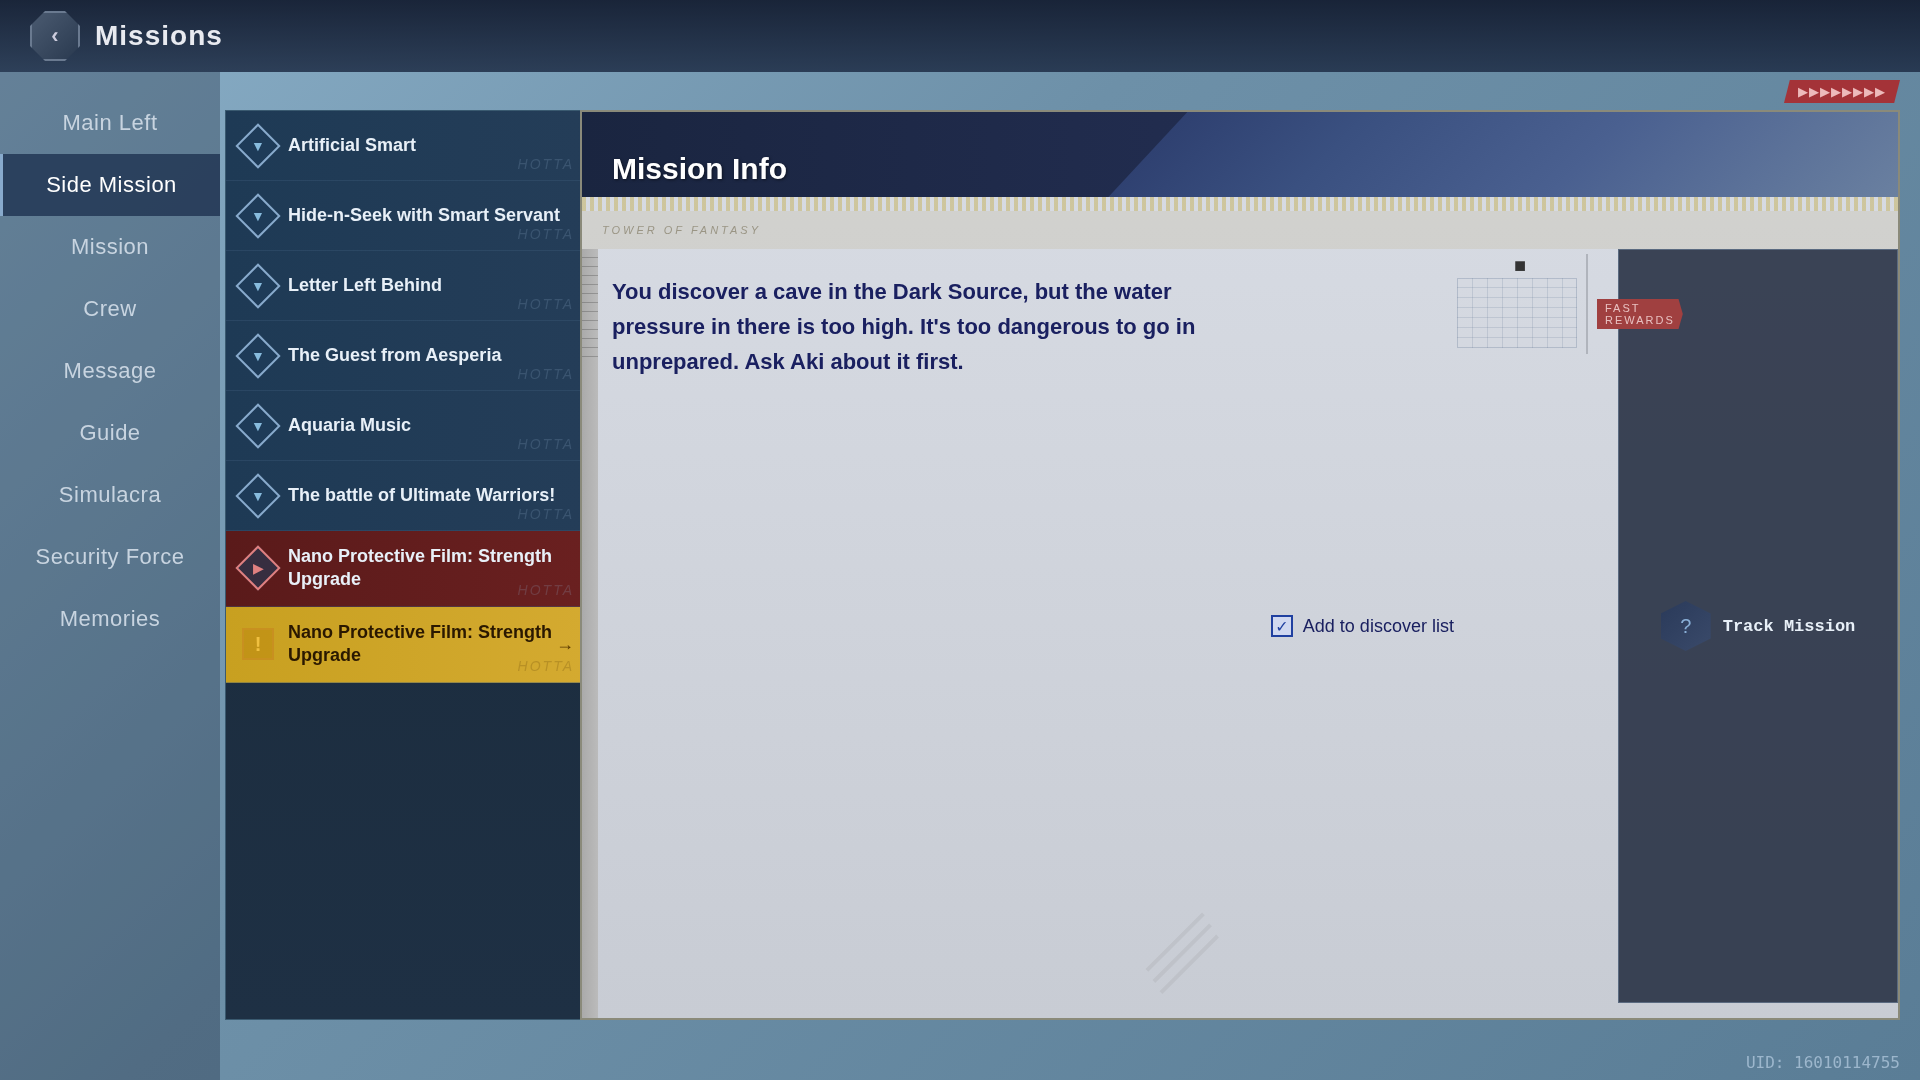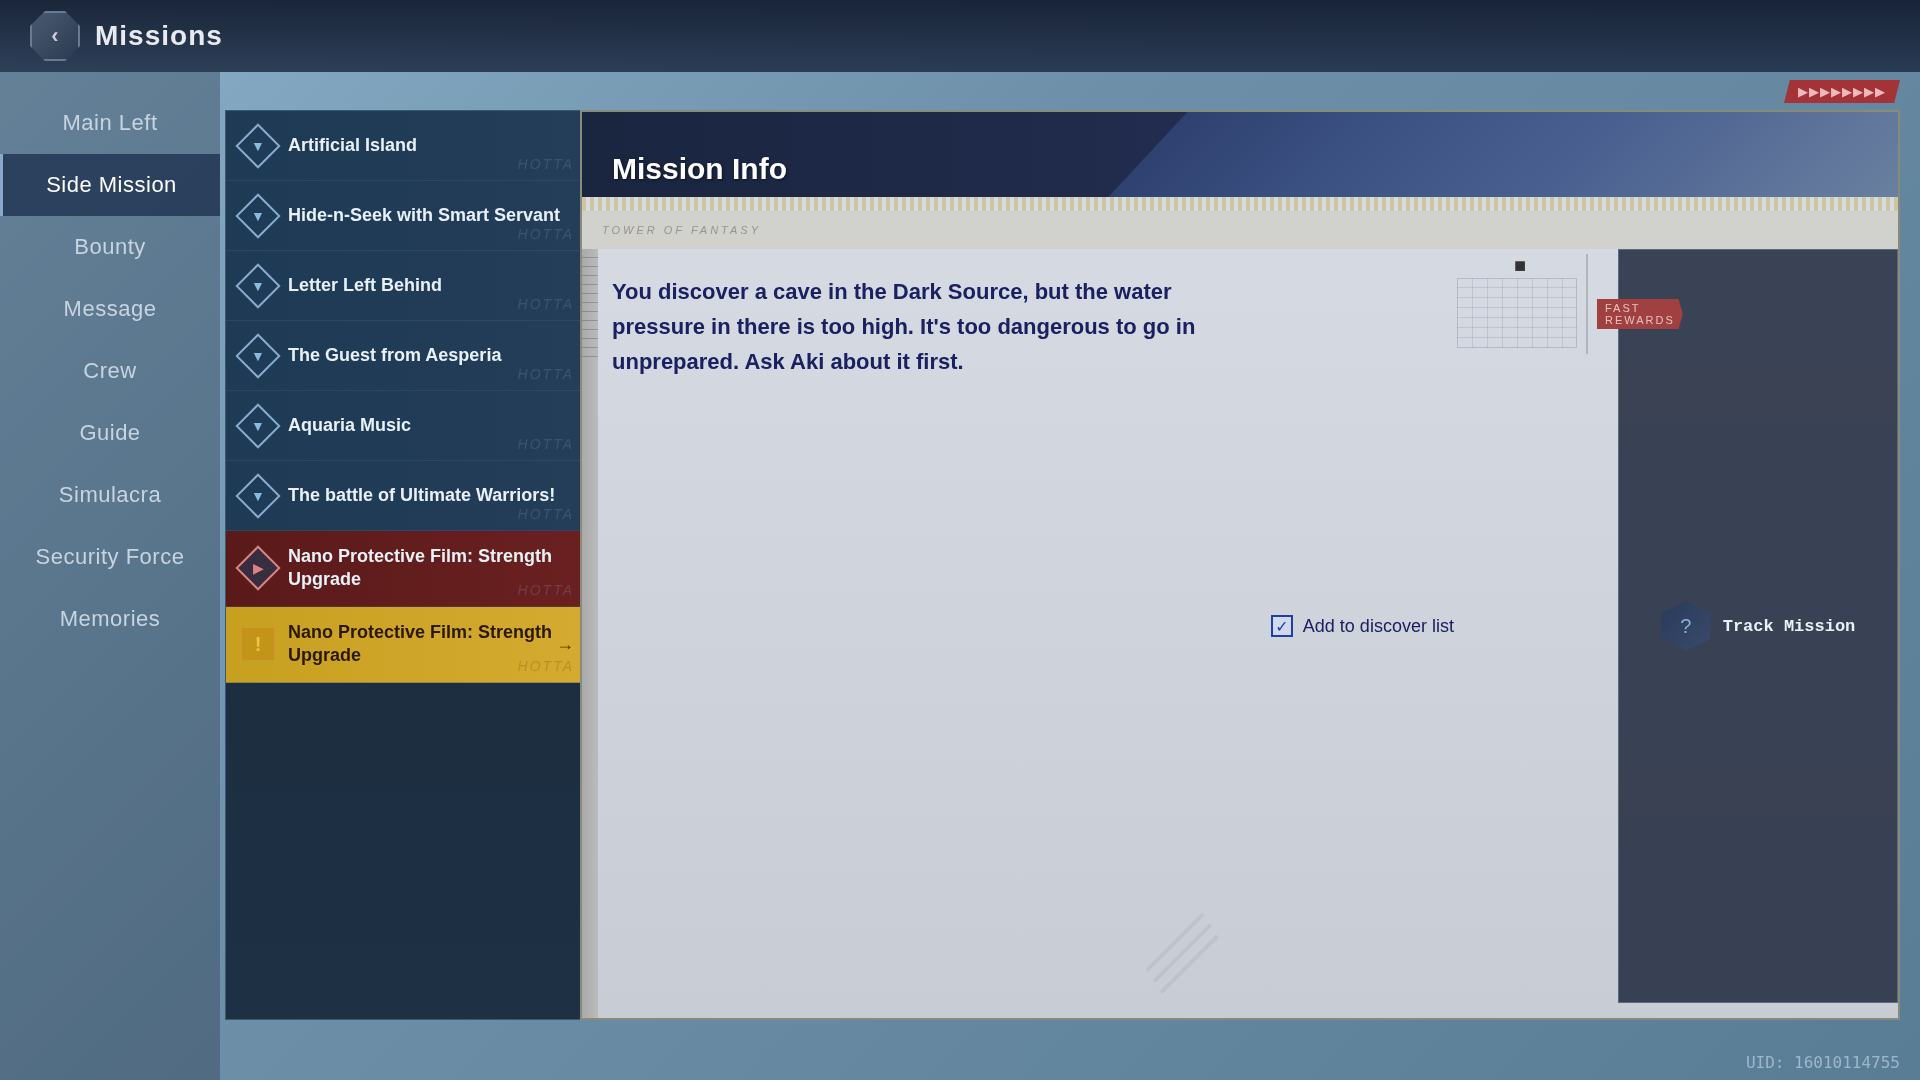--- a/index.html
+++ b/index.html
@@ -458,38 +458,38 @@
 <div class="header">
   <div class="back-btn">
     <span>‹</span>
   </div>
   <span class="header-title">Missions</span>
 </div>
 
 <div class="left-nav">
   <div class="nav-item">Main Left</div>
   <div class="nav-item active">Side Mission</div>
-  <div class="nav-item">Bounty</div>
+  <div class="nav-item">Mission</div>
+  <div class="nav-item">Crew</div>
   <div class="nav-item">Message</div>
-  <div class="nav-item">Crew</div>
   <div class="nav-item">Guide</div>
   <div class="nav-item">Simulacra</div>
   <div class="nav-item">Security Force</div>
   <div class="nav-item">Memories</div>
 </div>
 
 <div class="top-right-deco">▶▶▶▶▶▶▶▶</div>
 
 <div class="mission-list-panel">
 
   <div class="mission-item normal">
     <div class="mission-chevron">
         <span class="mission-chevron-inner">▼</span>
       </div>
-    <span class="mission-name">Artificial Island</span>
+    <span class="mission-name">Artificial Smart</span>
     <span class="mission-watermark">HOTTA</span>
   </div>
 
   <div class="mission-item normal">
     <div class="mission-chevron">
         <span class="mission-chevron-inner">▼</span>
       </div>
     <span class="mission-name">Hide-n-Seek with Smart Servant</span>
     <span class="mission-watermark">HOTTA</span>
   </div>

